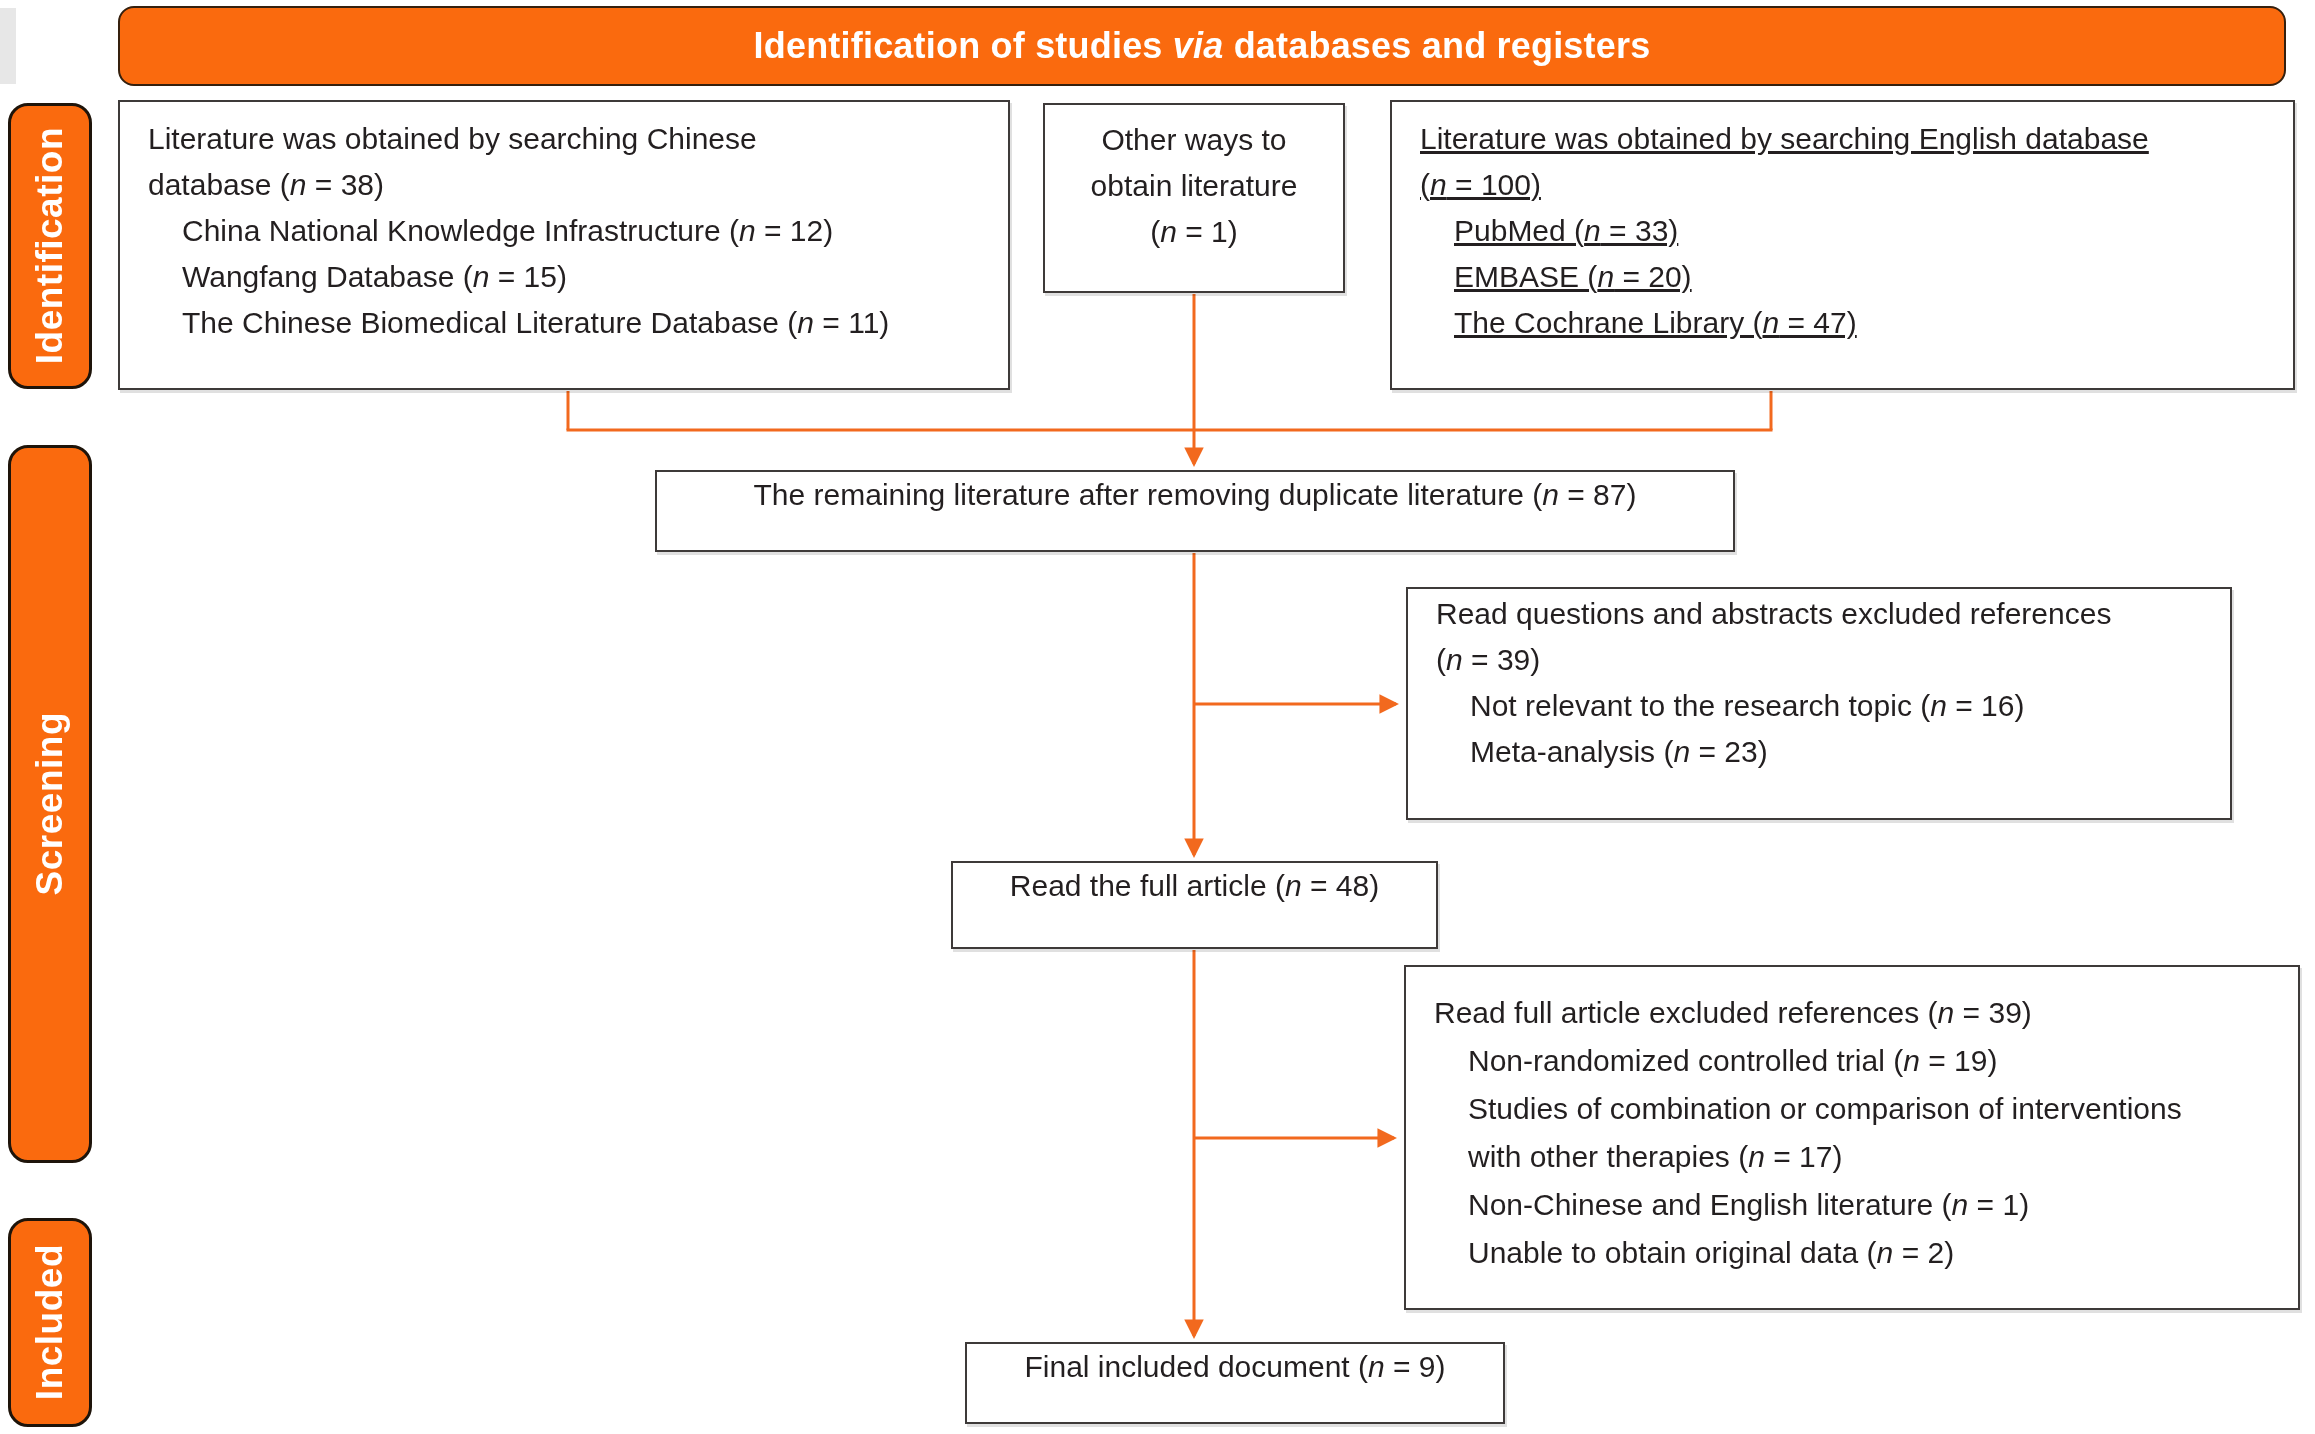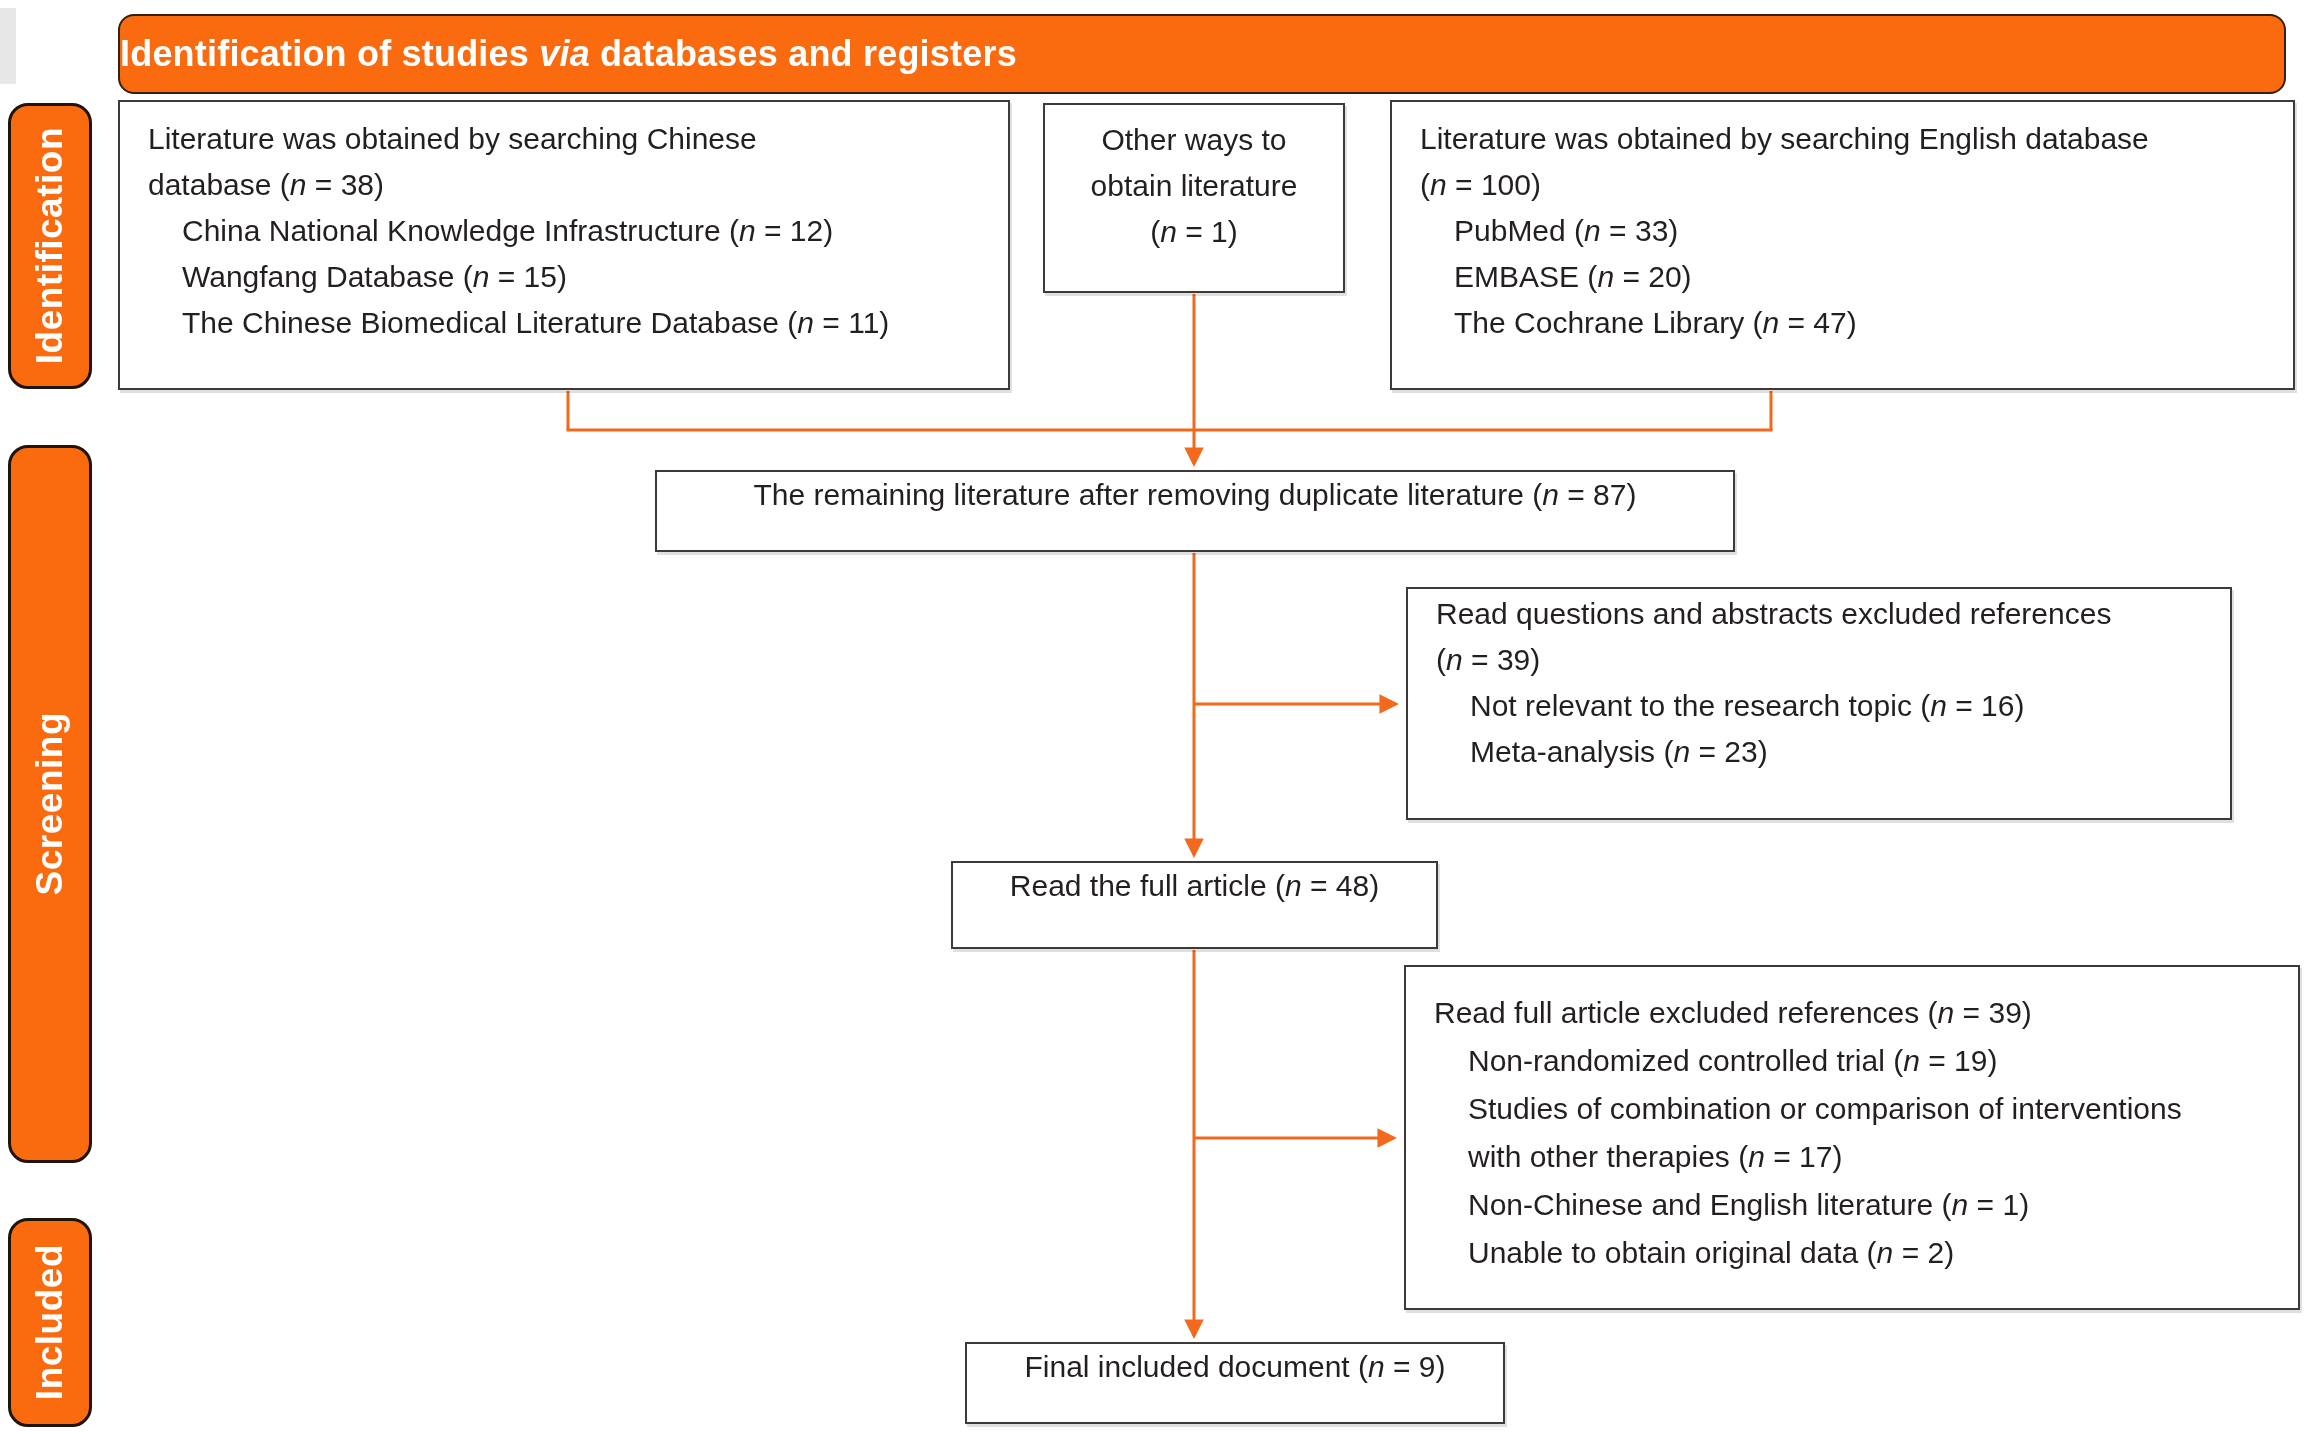--- a/index.html
+++ b/index.html
@@ -24,28 +24,29 @@
   
   .edge-tab {
     position: absolute;
     left: 0; top: 8px;
     width: 16px; height: 76px;
     background: #e7e7e7;
   }
   
   .banner {
     position: absolute;
-    left: 118px; top: 14px;
+    left: 118px; top: 6px;
     width: 2168px; height: 80px;
     background: var(--orange, #fa6a0e);
     border: 2px solid #35200e;
     border-radius: 16px;
     box-sizing: border-box;
     display: flex;
     align-items: center;
+    justify-content: center;
     color: #ffffff;
     font-size: 36px;
     font-weight: bold;
     letter-spacing: 0.2px;
   }
   
   .stage {
     position: absolute;
     left: 8px;
     width: 84px;
@@ -85,21 +86,21 @@
   .box.center-one {
     display: flex;
     align-items: flex-start;
     justify-content: center;
     white-space: nowrap;
   }
   i { font-style: italic; }
 
   #bx-chinese   { left: 118px;  top: 100px;  width: 892px;  height: 290px; padding: 14px 18px 0 28px; }
   #bx-other     { left: 1043px; top: 103px;  width: 302px;  height: 190px; padding-top: 12px; }
-  #bx-english   { left: 1390px; top: 100px;  width: 905px;  height: 290px; padding: 14px 18px 12px 28px; }
+  #bx-english   { left: 1390px; top: 100px;  width: 905px;  height: 290px; padding: 14px 18px 12px 28px; text-decoration: underline; }
   #bx-dedup     { left: 655px;  top: 470px;  width: 1080px; height: 82px; }
   #bx-absexcl   { left: 1406px; top: 587px;  width: 826px;  height: 233px; padding: 2px 18px 0 28px; }
   #bx-fulltext  { left: 951px;  top: 861px;  width: 487px;  height: 88px; }
   #bx-ftexcl    { left: 1404px; top: 965px;  width: 896px;  height: 345px; padding: 22px 18px 0 28px; line-height: 48px; }
   #bx-final     { left: 925px;  top: 1342px; width: 540px;  height: 82px; margin-left: 40px; }
 
   
   .wires {
     position: absolute;
     left: 0; top: 0;

